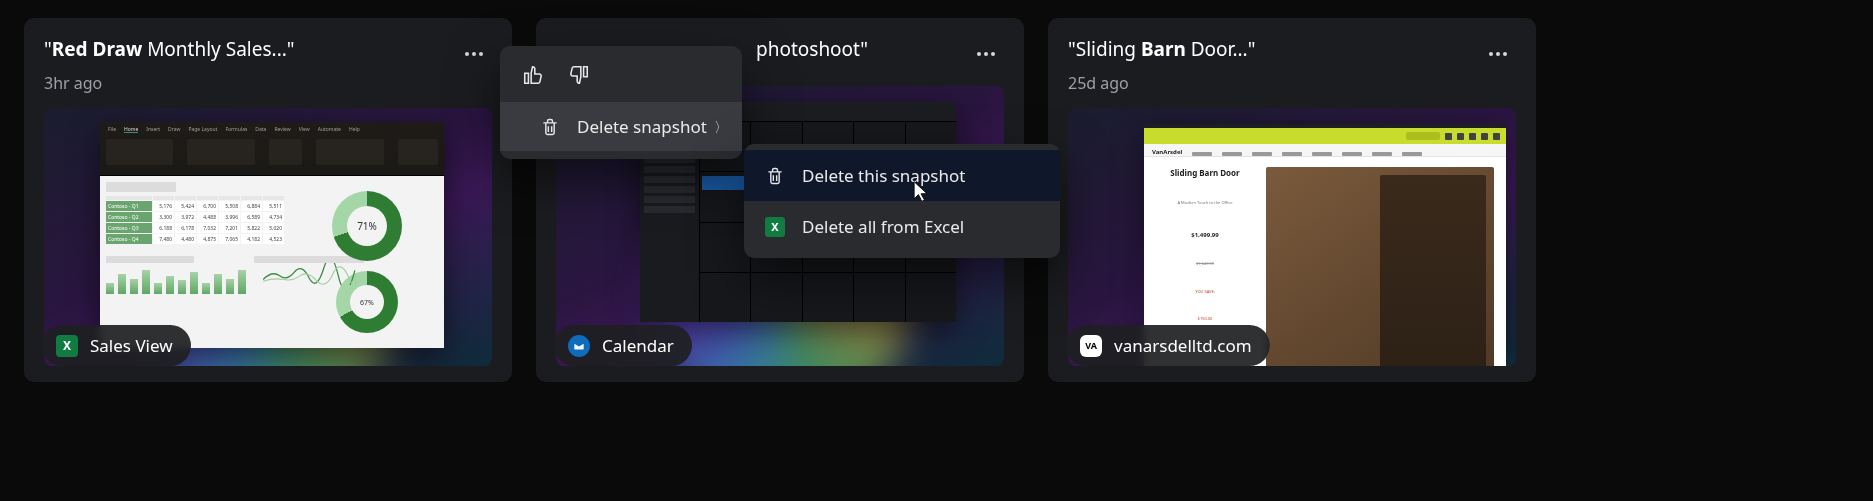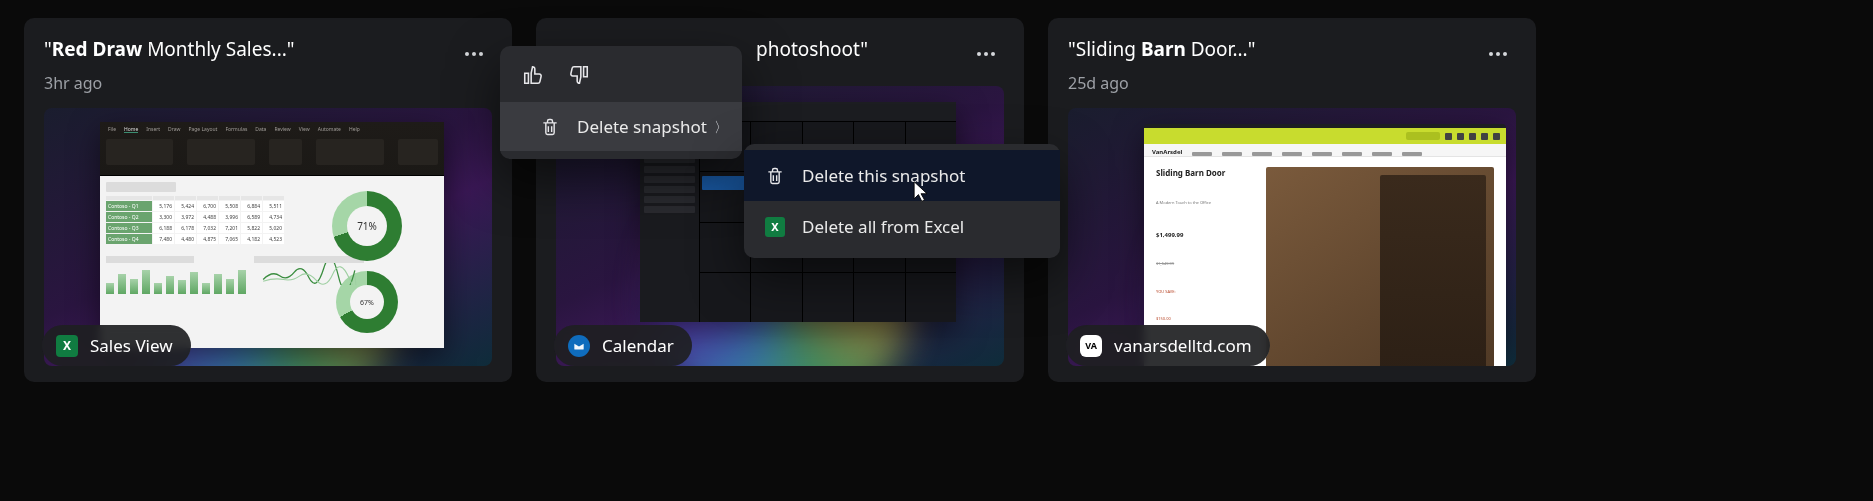--- a/index.html
+++ b/index.html
@@ -109,21 +109,21 @@
     .web-tabs{height:14px;background:#2a2b2f;}
     .web-url{height:12px;background:#1a1b1f;margin:2px 4px;border-radius:2px;}
     .web-page{flex:1;background:#fff;display:flex;flex-direction:column;}
     .web-topbar{height:16px;background:#c8dc2e;display:flex;align-items:center;justify-content:flex-end;gap:5px;padding:0 6px;}
     .web-topbar .pill{width:34px;height:8px;background:#abc01f;border-radius:2px;}
     .web-topbar .ic{width:7px;height:7px;background:#424242;border-radius:1px;}
     .web-nav{height:13px;background:#f6f6f6;border-bottom:1px solid #e4e4e4;display:flex;align-items:flex-end;padding:0 8px;gap:10px;}
     .web-logo{font-weight:700;color:#222;font-size:6px;}
     .web-nav .nl{width:20px;height:4px;background:#999;border-radius:1px;}
     .web-content{flex:1;display:flex;padding:10px 12px;gap:12px;}
-    .web-left{flex:0 0 98px;display:flex;flex-direction:column;gap:22px;}
+    .web-left{flex:0 0 98px;display:flex;flex-direction:column;gap:22px;align-items:center;}
     .web-h1{font-size:8px;font-weight:700;color:#222;}
     .web-sub{font-size:4px;color:#777;}
     .web-price{font-size:6px;font-weight:700;color:#222;margin-top:4px;}
     .web-strike{font-size:4px;color:#999;text-decoration:line-through;}
     .web-save{font-size:4px;color:#b94a2c;}
     .web-sel{height:10px;border:1px solid #c8dc2e;border-radius:1px;margin-top:3px;display:flex;align-items:center;justify-content:space-between;padding:0 3px;}
     .web-sel::after{content:'▾';color:#c8dc2e;font-size:5px;}
     .web-btn{height:10px;background:#c8dc2e;border-radius:1px;margin-top:3px;display:flex;align-items:center;justify-content:center;color:#222;font-weight:700;font-size:4px;}
     .web-right{flex:1;background:linear-gradient(145deg,#7a5a3c,#4a3522);border-radius:2px;position:relative;}
     .web-right::before{content:'';position:absolute;inset:8px 8px 8px 50%;background:linear-gradient(#3a2a1c,#2a1e14);border-radius:2px;}

